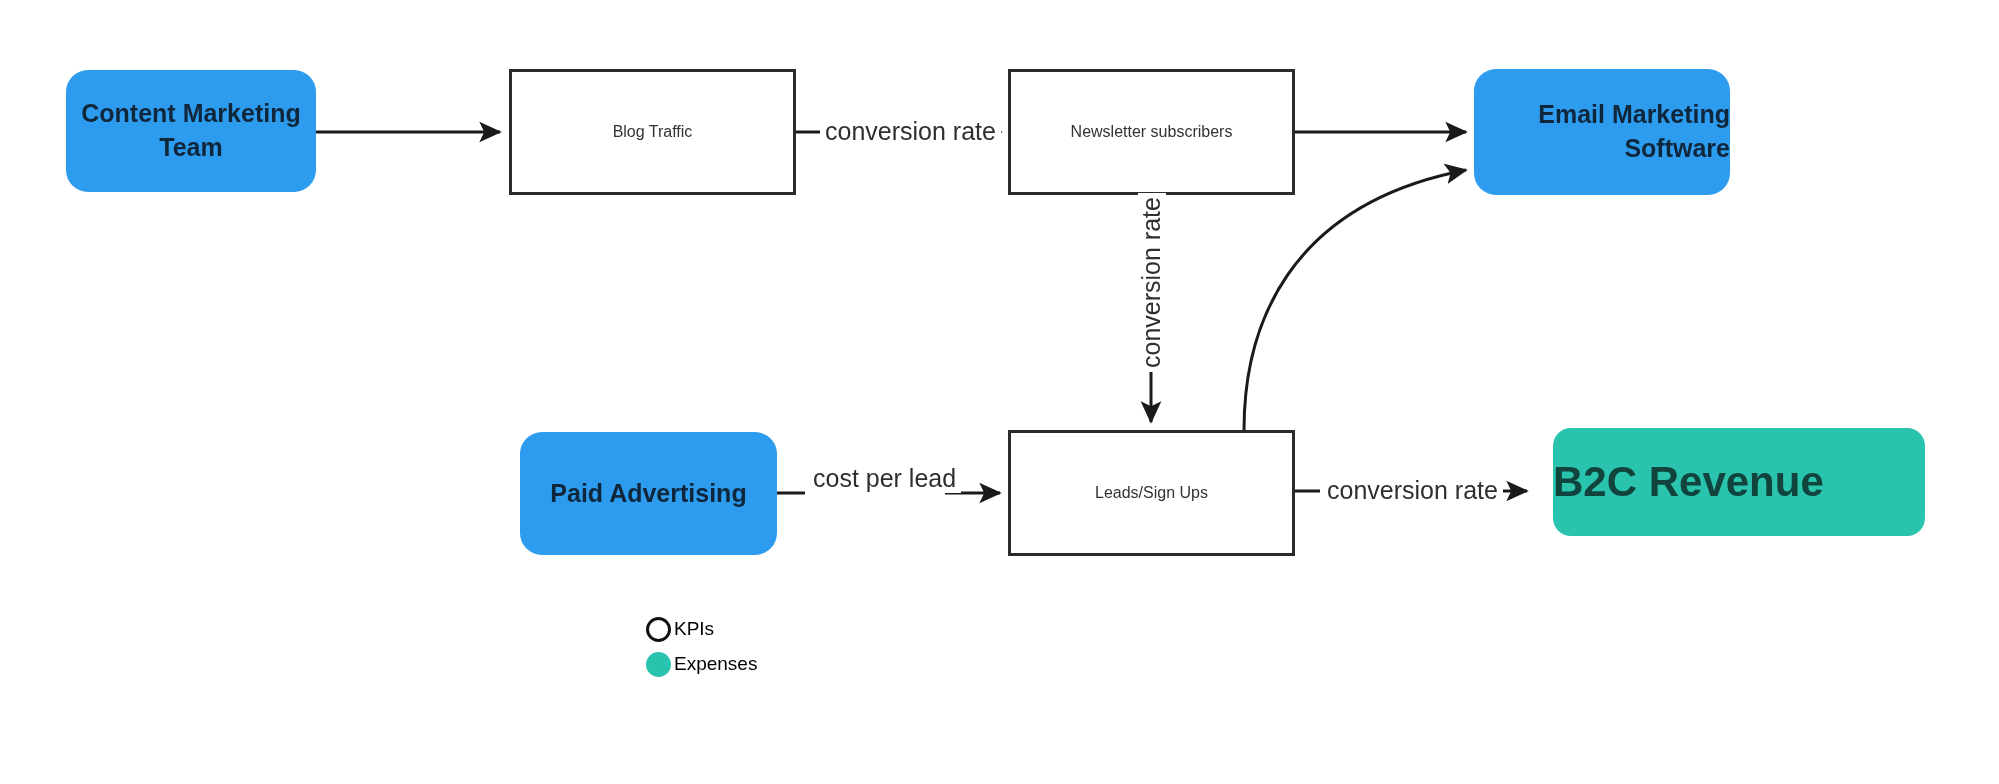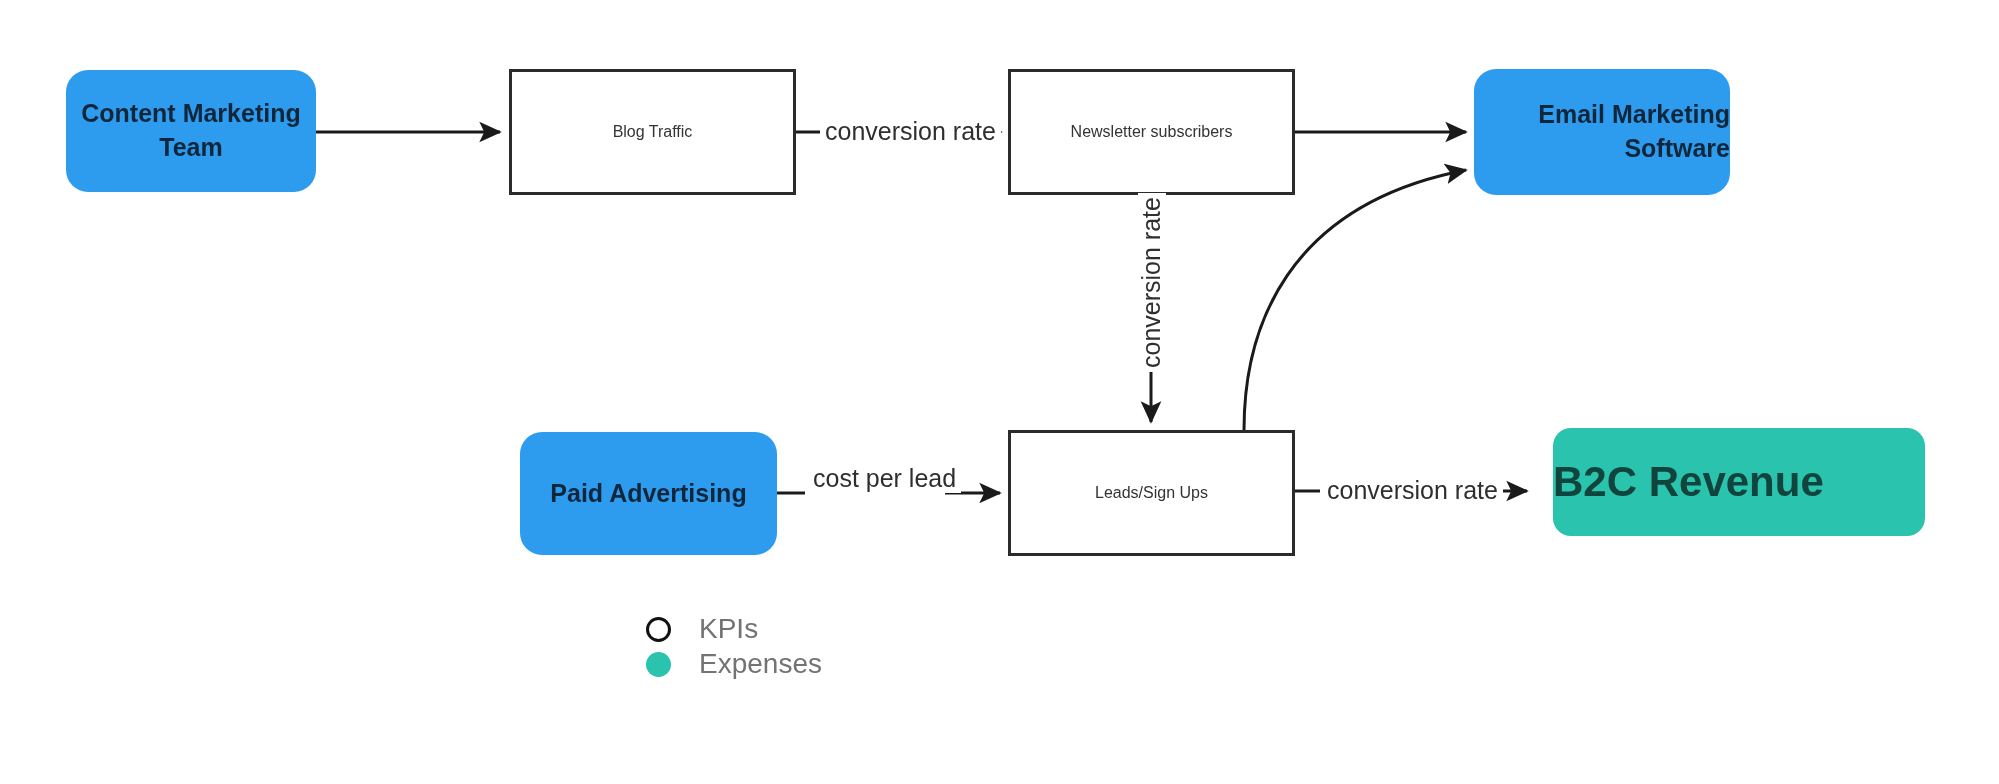--- a/index.html
+++ b/index.html
@@ -86,23 +86,23 @@
     flex: 0 0 auto;
   }
   .legend-swatch.kpi {
     background: #ffffff;
     border: 3px solid #111111;
     box-sizing: border-box;
   }
   .legend-swatch.expense { background: #2d9cef; }
   .legend-swatch.revenue { background: #2ac3ae; }
   .legend-text {
-    margin-left: 28px;
-    font-size: 28px;
-    color: #737373;
+    margin-left: 3px;
+    font-size: 19px;
+    color: #000000;
     white-space: nowrap;
   }
 </style>
 </head>
 <body>
 
 <div id="canvas">
 
   <svg id="wires" viewBox="0 0 1999 784" xmlns="http://www.w3.org/2000/svg">
     <defs>

